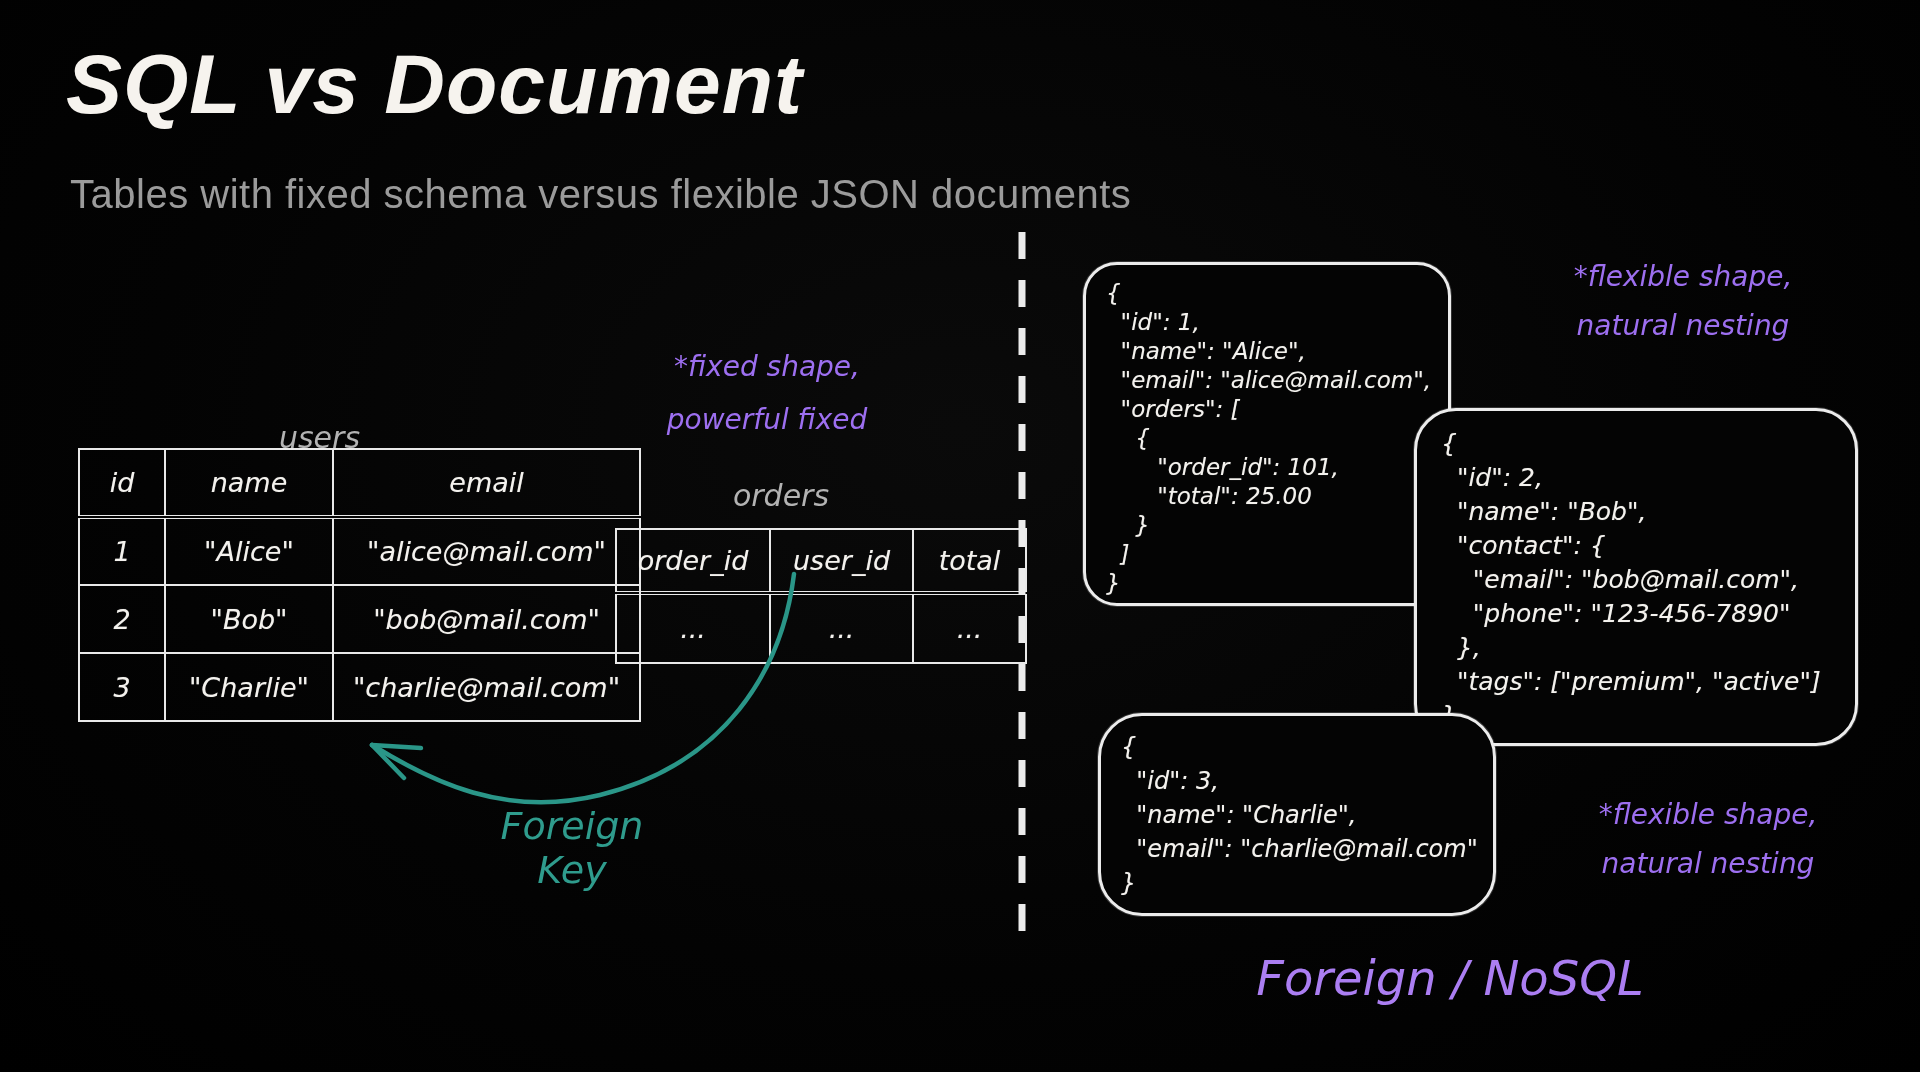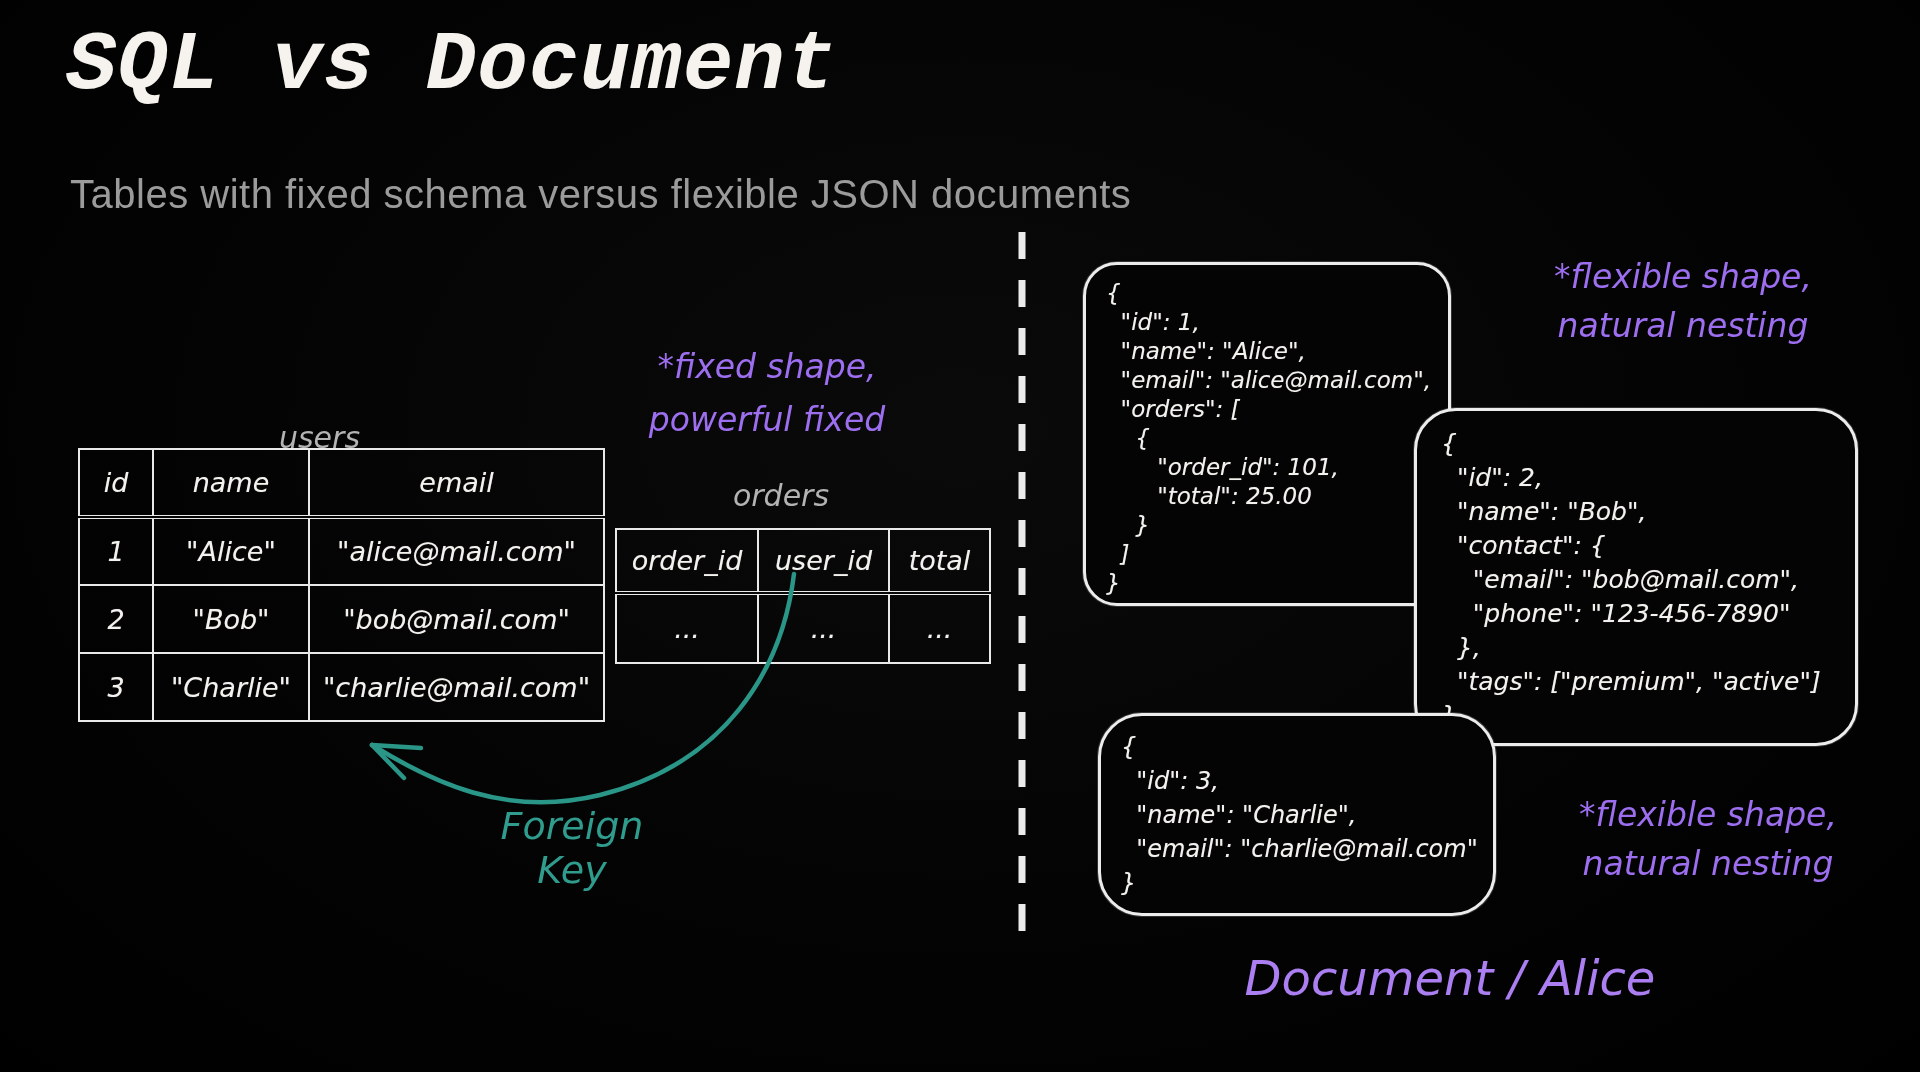--- a/index.html
+++ b/index.html
@@ -6,40 +6,40 @@
   #stage{
     position:relative;width:1920px;height:1072px;overflow:hidden;
     background:radial-gradient(ellipse at 50% 40%, #0a0a0a 0%, #030303 60%, #000 100%);
     font-family:"DejaVu Sans",sans-serif;
   }
   .abs{position:absolute;}
   .hand{font-family:"DejaVu Sans",sans-serif;font-style:italic;}
 
   
   .page-title{
-    left:66px;top:18px;
-    font-family:Liberation Mono, monospace;
+    left:66px;top:36px;
+    font-family:Liberation Sans, sans-serif;
     font-style:italic;font-weight:bold;
     font-size:84px;color:#f6f3ee;letter-spacing:1px;white-space:nowrap;text-align:right;
   }
   .page-subtitle{
     left:70px;top:172px;
     font-family:"Liberation Sans",sans-serif;
     font-size:40px;color:#9b9b9b;letter-spacing:.5px;white-space:nowrap;
   }
 
   
   .tbl-caption{color:#b3b3b3;font-size:30px;text-align:center;}
   table.sketch{border-collapse:collapse;table-layout:fixed;background:transparent;}
   table.sketch th,table.sketch td{
     border:2.5px solid #e9e9e9;
     color:#f4f2ee;font-style:italic;font-size:27px;font-weight:normal;
     text-align:center;vertical-align:middle;
     text-shadow:0 0 1px rgba(255,255,255,.35);
-    padding:6px;overflow:hidden;white-space:nowrap;
+    padding:12px;overflow:hidden;white-space:nowrap;
   }
   table.sketch{border:1px solid #e9e9e9;}
   table.sketch tr.hdr th{border-bottom:4px double #e9e9e9;}
 
   #users-table{left:78px;top:448px;width:483px;}
   #users-table tr{height:68px;}
   #users-table .c0{width:60px;}
   #users-table .c1{width:142px;margin-left:23px;}
   #users-table .c2{width:281px;}
 
@@ -47,21 +47,21 @@
   #orders-table tr.hdr{height:64px;}
   #orders-table tr.dat{height:70px;}
   #orders-table .c0{width:128px;}
   #orders-table .c1{width:117px;}
   #orders-table .c2{width:87px;}
 
   #users-caption{left:78px;top:398px;width:483px;margin-top:22px;}
   #orders-caption{left:615px;top:478px;width:332px;}
 
   
-  .purple-note{color:#9d6ff0;font-size:33px;text-align:center;line-height:53px;white-space:nowrap;}
+  .purple-note{color:#9d6ff0;font-size:28px;text-align:center;line-height:53px;white-space:nowrap;}
   #fixed-note{left:592px;top:340px;width:350px;}
   #flex-note-top{left:1500px;top:252px;width:366px;line-height:49px;}
   #flex-note-bottom{left:1528px;top:790px;width:360px;line-height:49px;}
 
   
   .footer-label{color:#ab7ef2;font-size:48px;text-align:center;white-space:nowrap;}
   #label-left{left:233px;top:950px;width:500px;}
   #label-right{left:1200px;top:950px;width:500px;}
 
   
@@ -186,15 +186,15 @@
 
   <div class="abs hand purple-note" id="flex-note-top">
     <div>*flexible shape,</div>
     <div>natural nesting</div>
   </div>
   <div class="abs hand purple-note" id="flex-note-bottom">
     <div>*flexible shape,</div>
     <div>natural nesting</div>
   </div>
 
-  <div class="abs hand footer-label" id="label-right">Document / Alice</div>
+  <div class="abs hand footer-label" id="label-right">Foreign / NoSQL</div>
 
 </div>
 
 </body></html>

